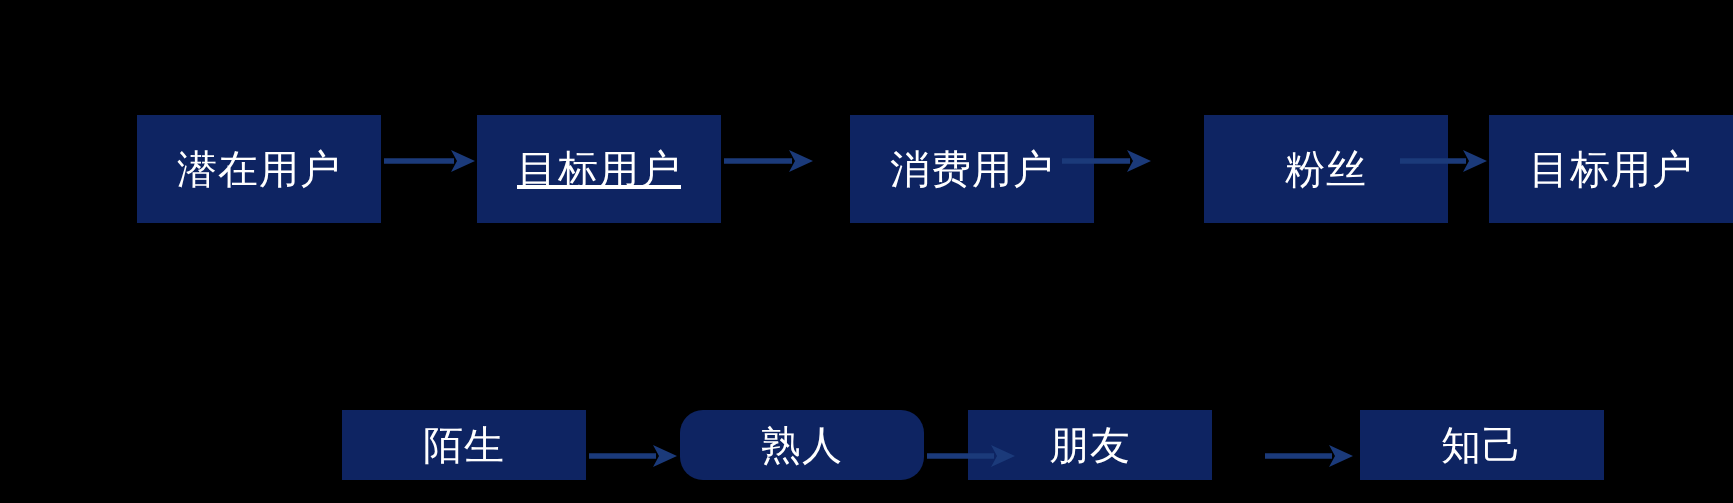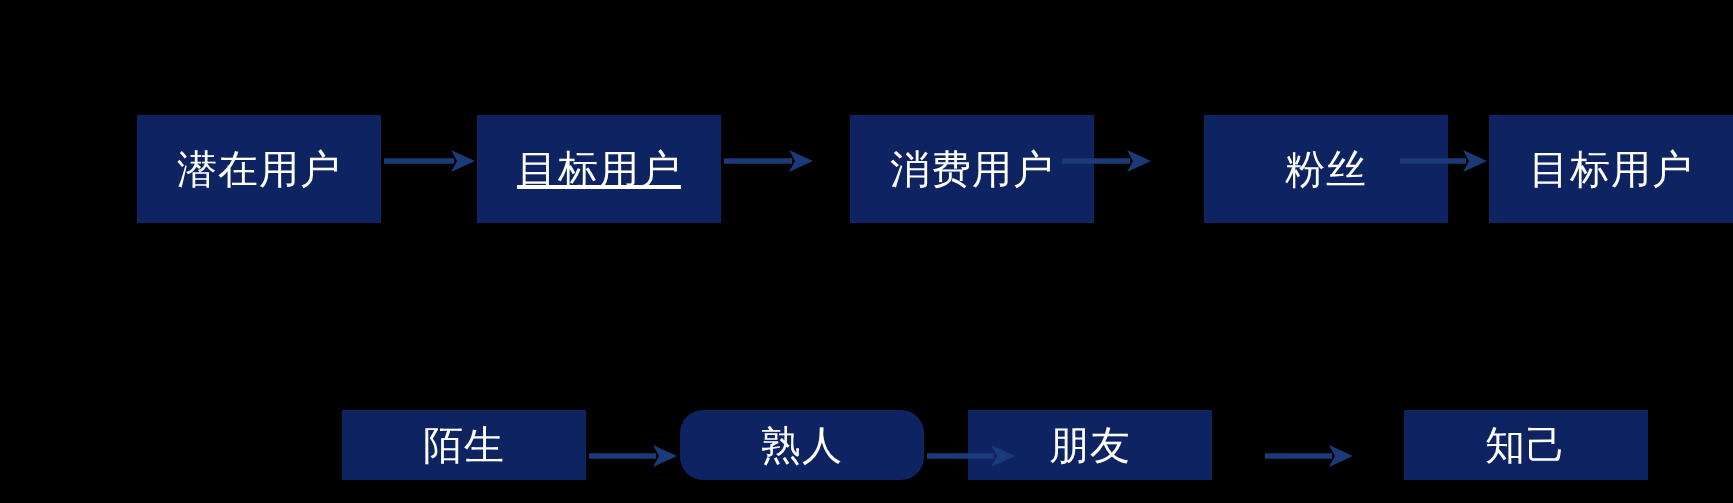--- a/index.html
+++ b/index.html
@@ -35,21 +35,21 @@
   .row-top .node { top: 115px; }
   .row-bottom .node { top: 410px; height: 70px; }
   .n1 { left: 137px; }
   .n2 { left: 477px; text-decoration: underline; }
   .n3 { left: 850px; }
   .n4 { left: 1204px; }
   .n5 { left: 1489px; }
   .m1 { left: 342px; }
   .m2 { left: 680px; border-radius: 23px; }
   .m3 { left: 968px; }
-  .m4 { left: 1404px; }
+  .m4 { left: 1360px; }
   .arrow {
     position: absolute;
     color: var(--arrow);
     display: block;
   }
   .arrow line { stroke: currentColor; stroke-width: 5.5; }
   .arrow polygon { fill: currentColor; }
 </style>
 </head>
 <body>

